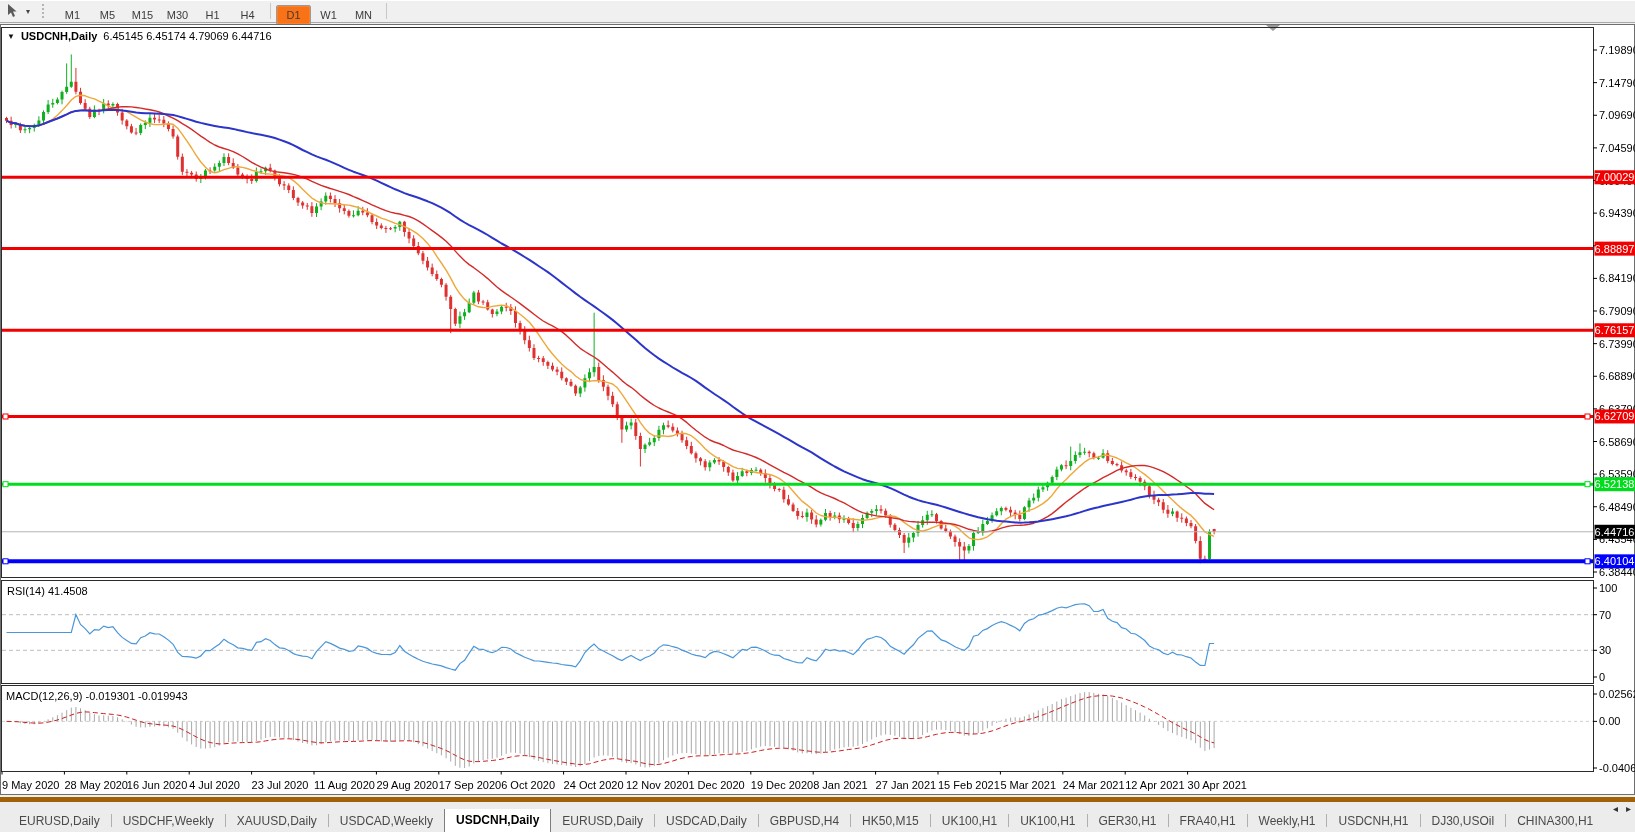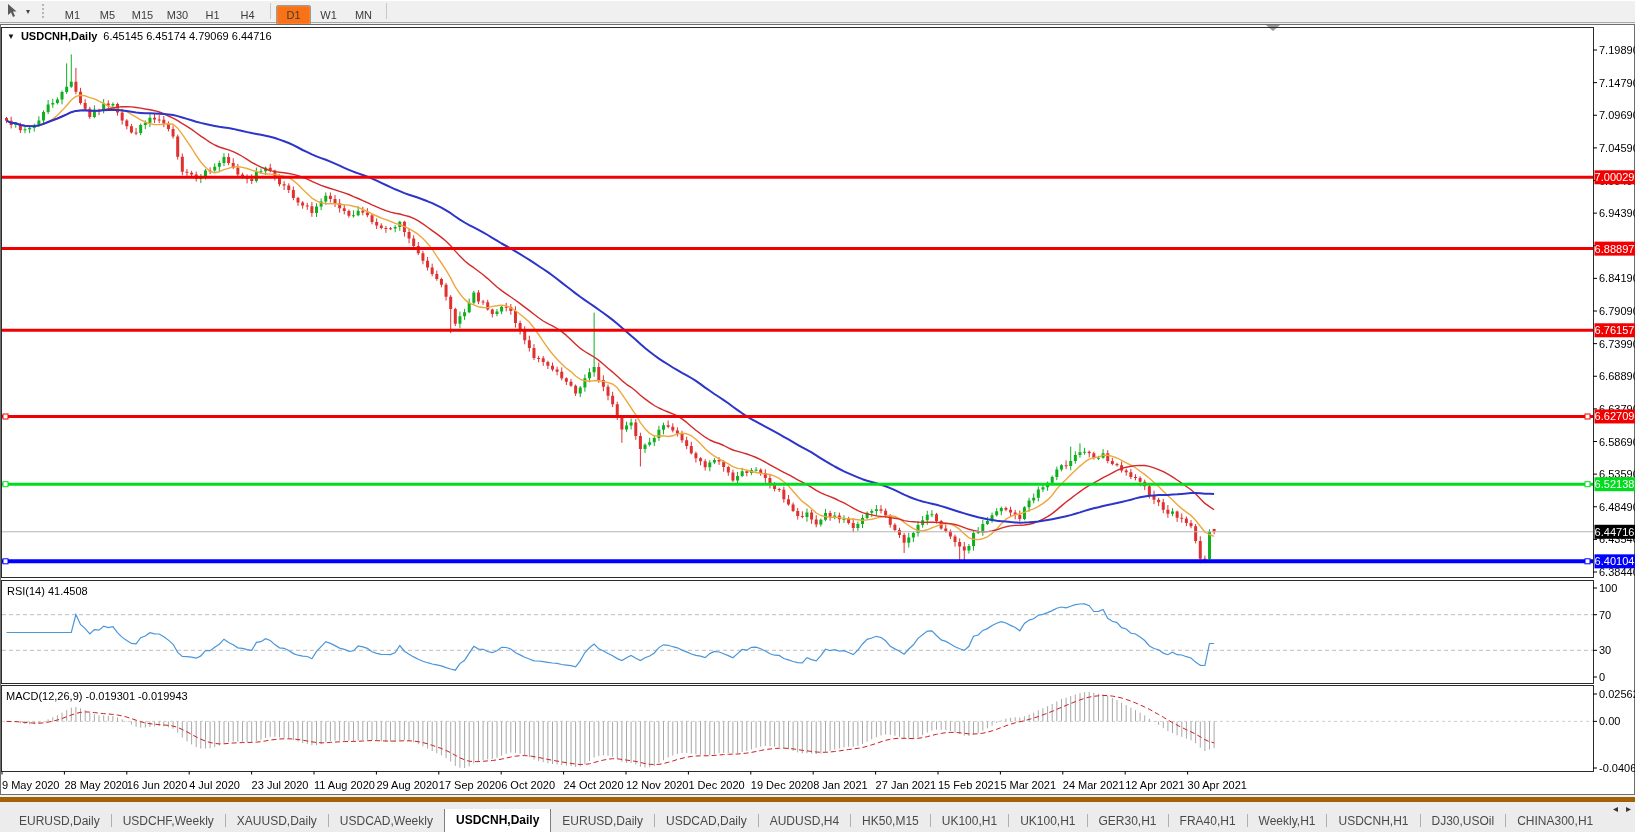--- a/index.html
+++ b/index.html
@@ -245,21 +245,21 @@
       <div class="tab">USDCHF,Weekly</div>
       <div class="tabsep"></div>
       <div class="tab">XAUUSD,Daily</div>
       <div class="tabsep"></div>
       <div class="tab">USDCAD,Weekly</div>
       <div class="tab active">USDCNH,Daily</div>
       <div class="tab">EURUSD,Daily</div>
       <div class="tabsep"></div>
       <div class="tab">USDCAD,Daily</div>
       <div class="tabsep"></div>
-      <div class="tab">AUDUSD,H4</div>
+      <div class="tab">GBPUSD,H4</div>
       <div class="tabsep"></div>
       <div class="tab">HK50,M15</div>
       <div class="tabsep"></div>
       <div class="tab">UK100,H1</div>
       <div class="tabsep"></div>
       <div class="tab">UK100,H1</div>
       <div class="tabsep"></div>
       <div class="tab">GER30,H1</div>
       <div class="tabsep"></div>
       <div class="tab">FRA40,H1</div>

